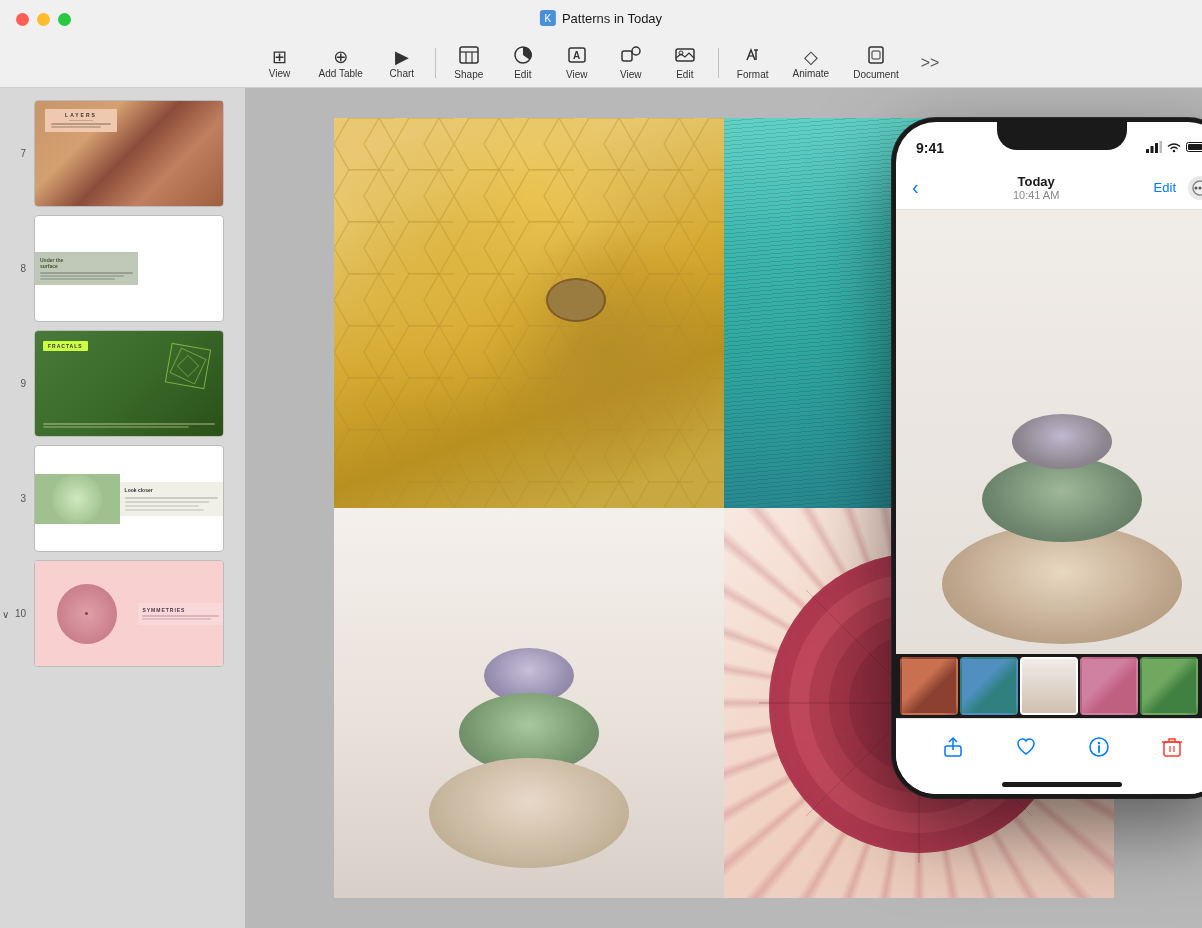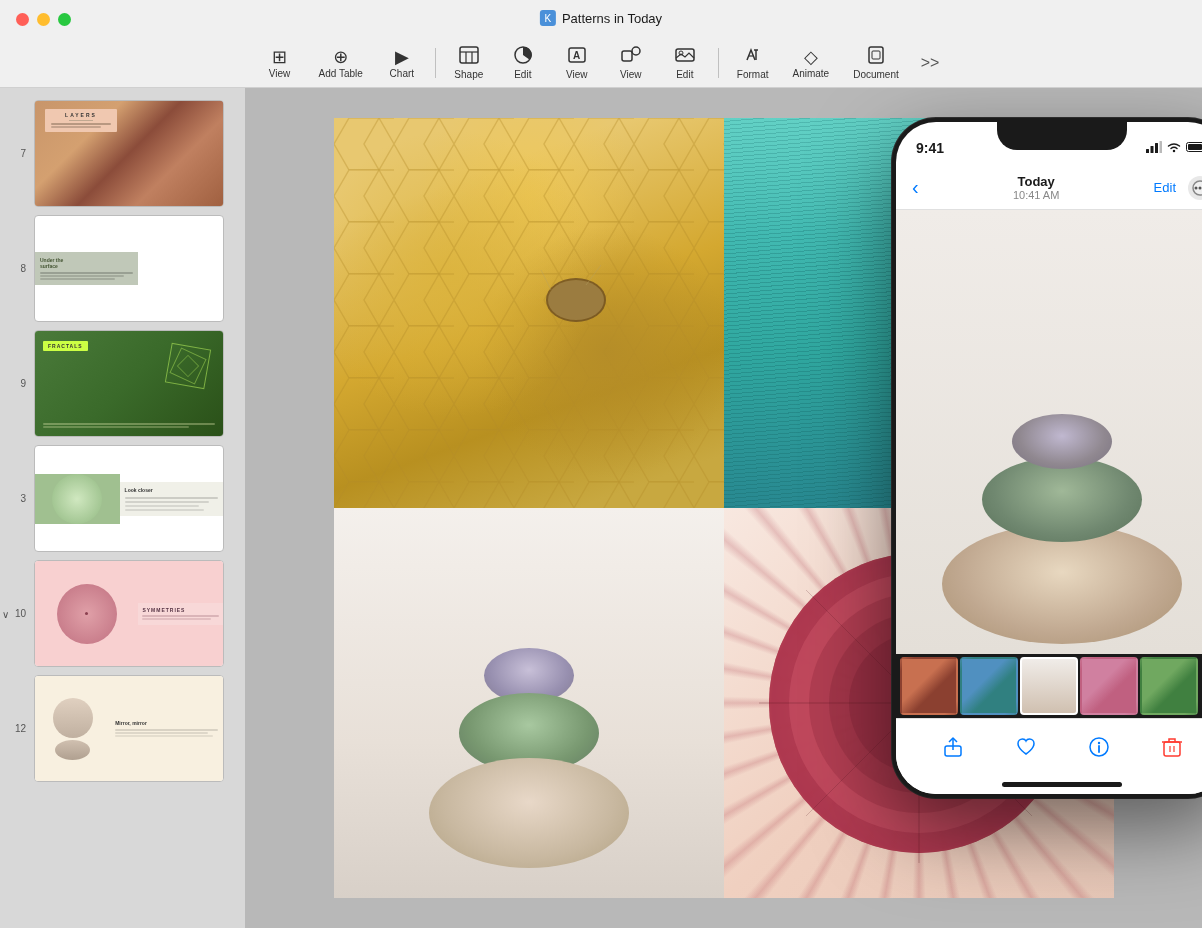--- a/index.html
+++ b/index.html
@@ -674,37 +674,20 @@
           </div>
           <div style="width:45%;background:#f8d8d8;padding:4px;display:flex;flex-direction:column">
             <div style="font-size:5px;font-weight:bold;letter-spacing:1px;color:#553344;margin-bottom:2px">SYMMETRIES</div>
             <div style="width:100%;height:2px;background:rgba(100,40,60,0.2);margin-bottom:1px;border-radius:1px"></div>
             <div style="width:90%;height:2px;background:rgba(100,40,60,0.15);margin-bottom:1px;border-radius:1px"></div>
           </div>
         </div>
       </div>
     </div>
 
-    <div class="slide-item">
-      <span style="font-size:10px;color:#555;width:18px;text-align:right;flex-shrink:0">12</span>
-      <div class="slide-thumb-wrapper">
-        <div class="thumb" style="background:#f8f0e0;display:flex;flex-direction:row">
-          <div style="width:40%;display:flex;flex-direction:column;gap:2px;padding:4px;align-items:center;justify-content:center">
-            <div style="width:40px;height:40px;border-radius:50%;background:linear-gradient(180deg,#e0d0c0,#c0b0a0)"></div>
-            <div style="width:35px;height:20px;border-radius:50%;background:linear-gradient(180deg,#d0c0b0,#b0a090)"></div>
-          </div>
-          <div style="width:60%;padding:5px;display:flex;flex-direction:column;gap:1px">
-            <div style="font-size:5px;font-weight:bold;color:#333;margin-bottom:2px">Mirror, mirror</div>
-            <div style="width:100%;height:2px;background:rgba(0,0,0,0.12);border-radius:1px"></div>
-            <div style="width:90%;height:2px;background:rgba(0,0,0,0.10);border-radius:1px"></div>
-            <div style="width:95%;height:2px;background:rgba(0,0,0,0.08);border-radius:1px"></div>
-          </div>
-        </div>
-      </div>
-    </div>
 
 
   </div>
 
   <div class="canvas-area">
 
     <div class="slide-canvas">
 
       <div class="canvas-image img-honeycomb">
         <div class="honeycomb-pattern"></div>

